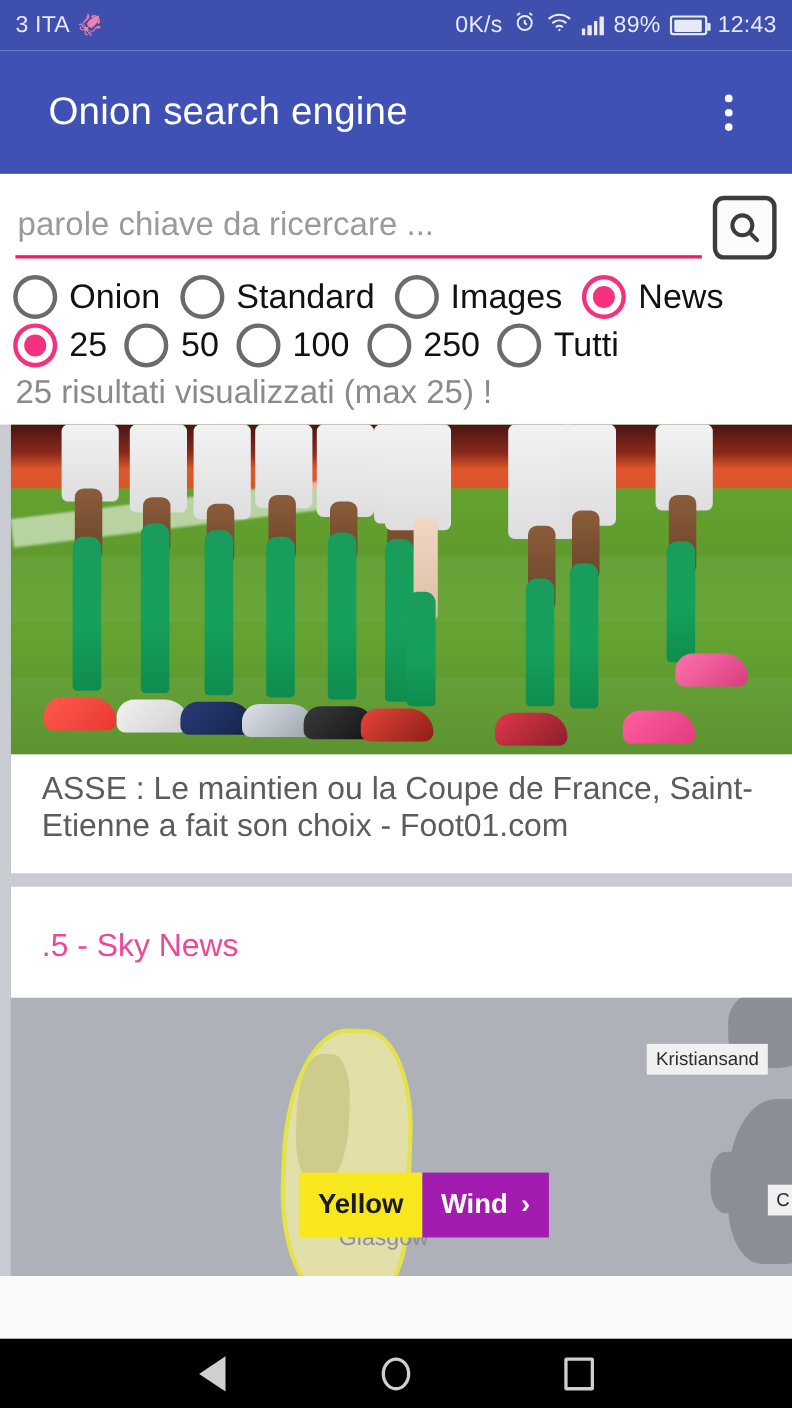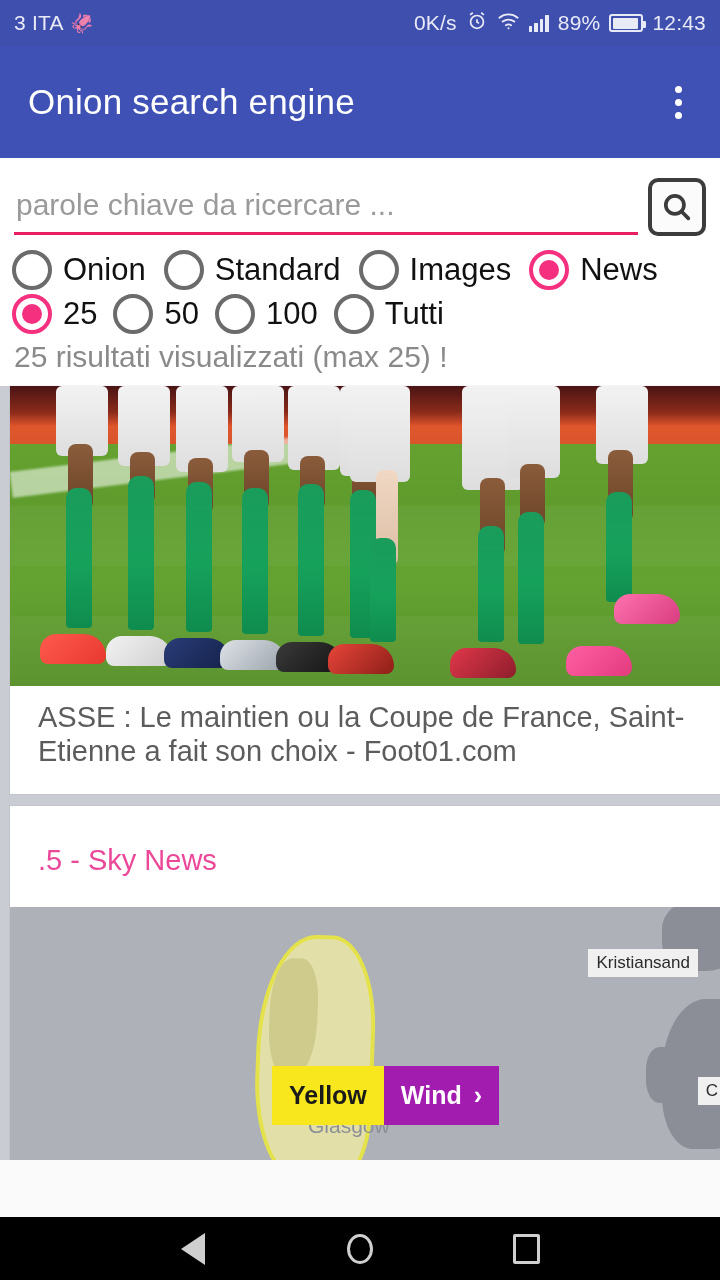--- a/index.html
+++ b/index.html
@@ -34,21 +34,21 @@
   }
   .battery::after {
     content: ""; position: absolute; right: -5px; top: 5px;
     width: 3px; height: 7px; background: #e8eaf6; border-radius: 0 1px 1px 0;
   }
   .battery > span { position: absolute; left: 1.5px; top: 1.5px; bottom: 1.5px; width: 84%; background: #e8eaf6; border-radius: 1px; }
 
   
   .appbar {
     height: 112px; background: #3F51B5; display: flex; align-items: center;
-    padding: 0 28px; position: relative;
+    padding: 0 44px; position: relative;
   }
   .app-title { color: #ffffff; font-size: 35px; font-weight: 400; letter-spacing: .2px; }
   .overflow-btn {
     margin-left: auto; display: flex; flex-direction: column; gap: 6px;
     align-items: center; padding: 8px 10px; cursor: pointer;
   }
   .overflow-btn span { width: 7px; height: 7px; border-radius: 50%; background: #fff; display: block; }
 
   
   .searchzone {
@@ -243,20 +243,24 @@
     <div class="radio-item">
       <span class="radio-dot"></span>
       <span class="radio-label">50</span>
     </div>
     <div class="radio-item">
       <span class="radio-dot"></span>
       <span class="radio-label">100</span>
     </div>
     <div class="radio-item">
       <span class="radio-dot"></span>
+      <span class="radio-label">250</span>
+    </div>
+    <div class="radio-item">
+      <span class="radio-dot"></span>
       <span class="radio-label">Tutti</span>
     </div>
   </div>
 
   <div class="results-count">25 risultati visualizzati (max 25) !</div>
 
   <div class="results">
 
     <div class="card">
       <div class="card-photo">

